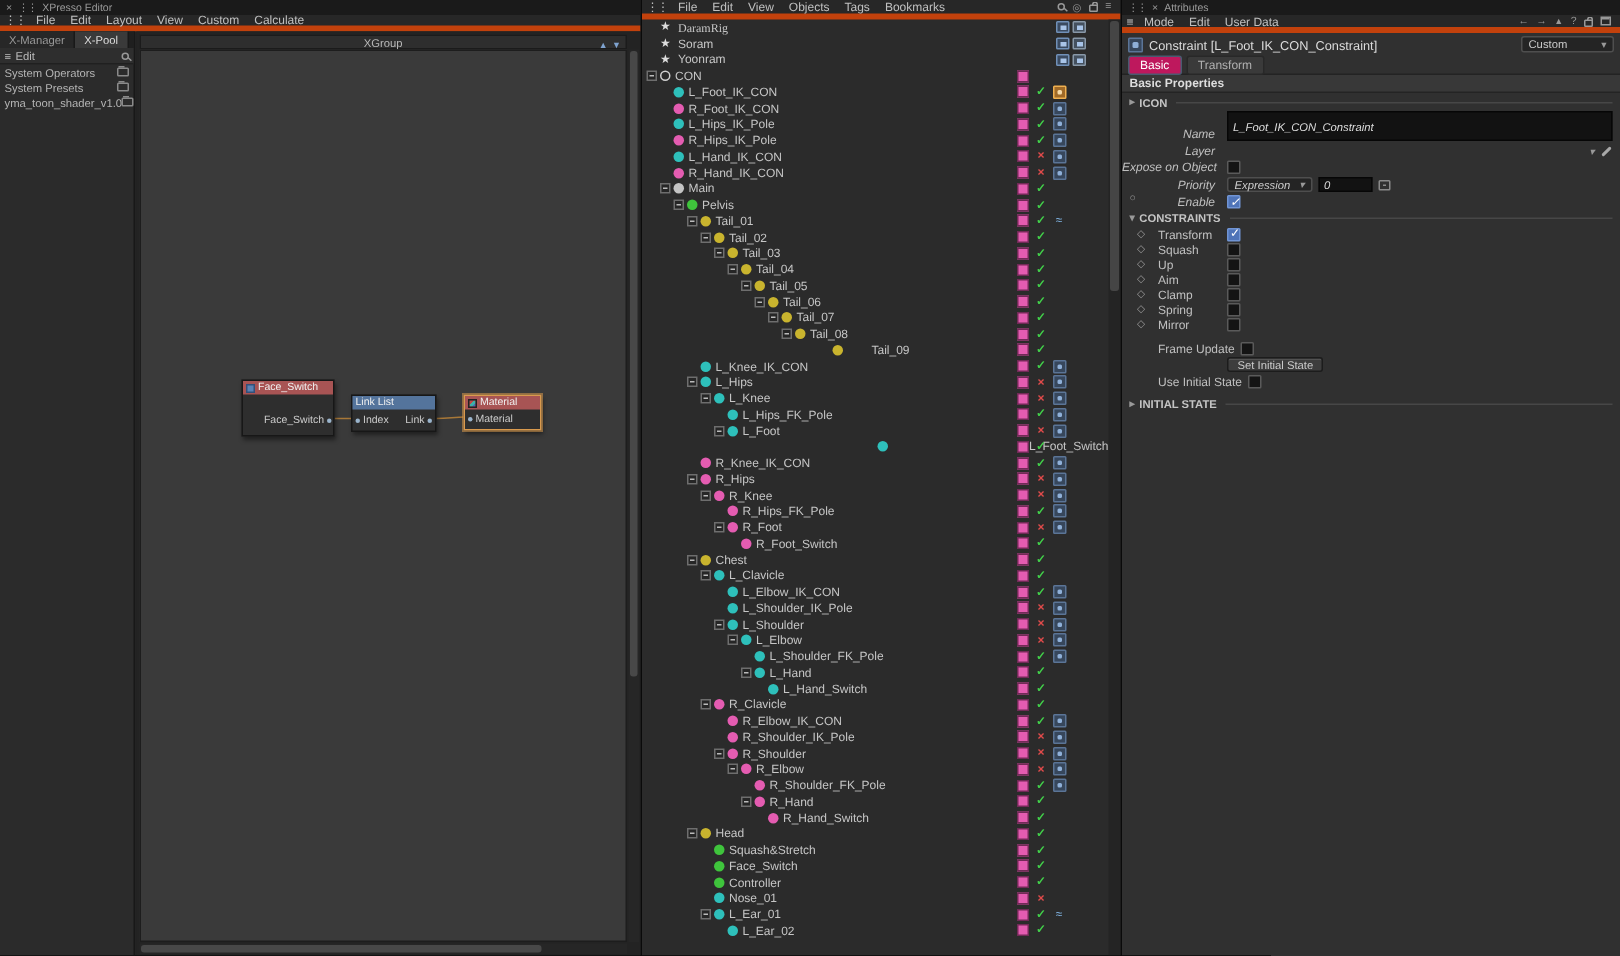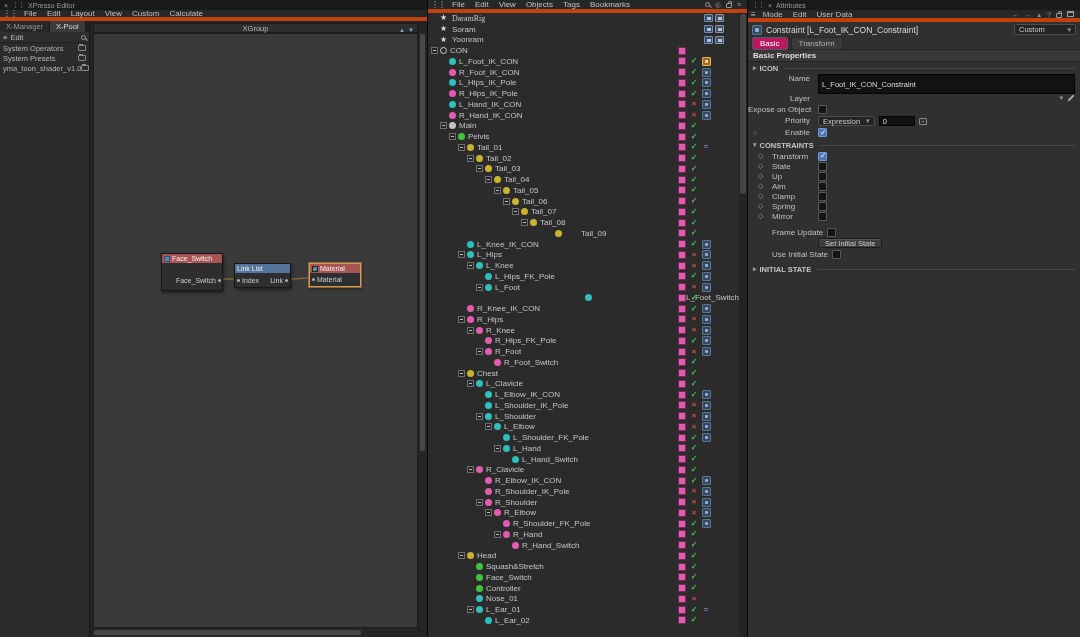--- a/index.html
+++ b/index.html
@@ -111,21 +111,21 @@
   .cons-ic::after{content:"";position:absolute;inset:2px;background:#8fb0d8;border-radius:1px;}
   .objtitle{font-size:8.5px;color:#dcdcdc;white-space:nowrap;}
   .preset-btn{margin-left:auto;width:62px;height:11px;background:#242424;border:1px solid #4e4e4e;border-radius:2px;font-size:7.5px;color:#ccc;display:flex;align-items:center;justify-content:space-between;padding:0 4px;flex:none;}
   .attr-tabs{display:flex;gap:3px;padding:0 4px;height:13px;align-items:center;border-bottom:1px solid #232323;}
   .attr-tab{font-size:8px;padding:1px 7px;border-radius:2px;background:#3a3a3a;color:#b0b0b0;border:1px solid #282828;}
   .attr-tab.active{background:#be185d;color:#fff;border-color:#4a5a70;}
   .bp-head{height:12px;display:flex;align-items:center;padding:0 5px;font-size:8px;font-weight:bold;color:#dddddd;background:#383838;border-bottom:1px solid #242424;}
   .group-row{height:12px;display:flex;align-items:center;gap:3px;padding:0 5px;font-size:7.5px;font-weight:bold;color:#c4c4c4;}
   .group-row .caret{color:#999;font-size:7px;}
   .group-row .rule{flex:1;height:1px;background:#474747;margin-left:3px;}
-  .frow{min-height:11px;display:flex;align-items:flex-start;padding:0 5px 0 0;position:relative;}
+  .frow{min-height:11px;display:flex;align-items:flex-end;padding:0 5px 0 0;position:relative;font-style:italic;}
   .frow.tall{min-height:12px;}
   .flabel{width:70px;text-align:right;padding-right:8px;font-size:8px;color:#c0c0c0;flex:none;white-space:nowrap;}
   .ffield{flex:1;display:flex;align-items:center;gap:4px;min-width:0;}
   .tinput{flex:1;height:20px;background:#121212;border:1px solid #060606;color:#dddddd;font-size:7.5px;padding:0 3px;display:flex;align-items:center;white-space:nowrap;overflow:hidden;}
   .checkbox{width:9px;height:9px;background:#141414;border:1px solid #5a5a5a;border-radius:1px;position:relative;flex:none;}
   .checkbox.on{background:#4f74b8;border-color:#7094d4;}
   .checkbox.on::after{content:"\2713";position:absolute;left:1px;top:-1.5px;font-size:8px;color:#fff;}
   .dropdown{height:10px;background:#242424;border:1px solid #4e4e4e;border-radius:2px;font-size:7.5px;color:#ccc;display:flex;align-items:center;padding:0 4px;gap:6px;flex:none;}
   .numfield{width:36px;height:10px;background:#121212;border:1px solid #060606;color:#ddd;font-size:7.5px;display:flex;align-items:center;padding:0 3px;flex:none;}
   .mini-ic{width:8px;height:7px;border:1px solid #8a8a8a;border-radius:1px;position:relative;flex:none;}
@@ -1191,21 +1191,21 @@
       <span class="rule"></span>
     </div>
     <div id="constraint-list">
         <div class="crow">
           <span class="gd g-diamond"></span>
           <span class="clab">Transform</span>
           <span class="checkbox on"></span>
         </div>
         <div class="crow">
           <span class="gd g-diamond"></span>
-          <span class="clab">State</span>
+          <span class="clab">Squash</span>
           <span class="checkbox"></span>
         </div>
         <div class="crow">
           <span class="gd g-diamond"></span>
           <span class="clab">Up</span>
           <span class="checkbox"></span>
         </div>
         <div class="crow">
           <span class="gd g-diamond"></span>
           <span class="clab">Aim</span>

